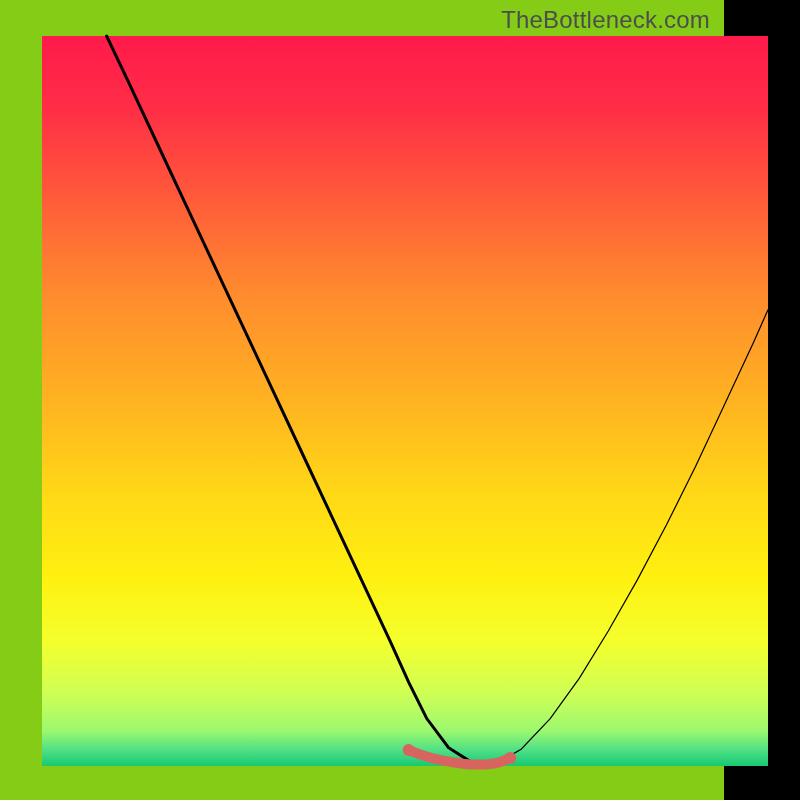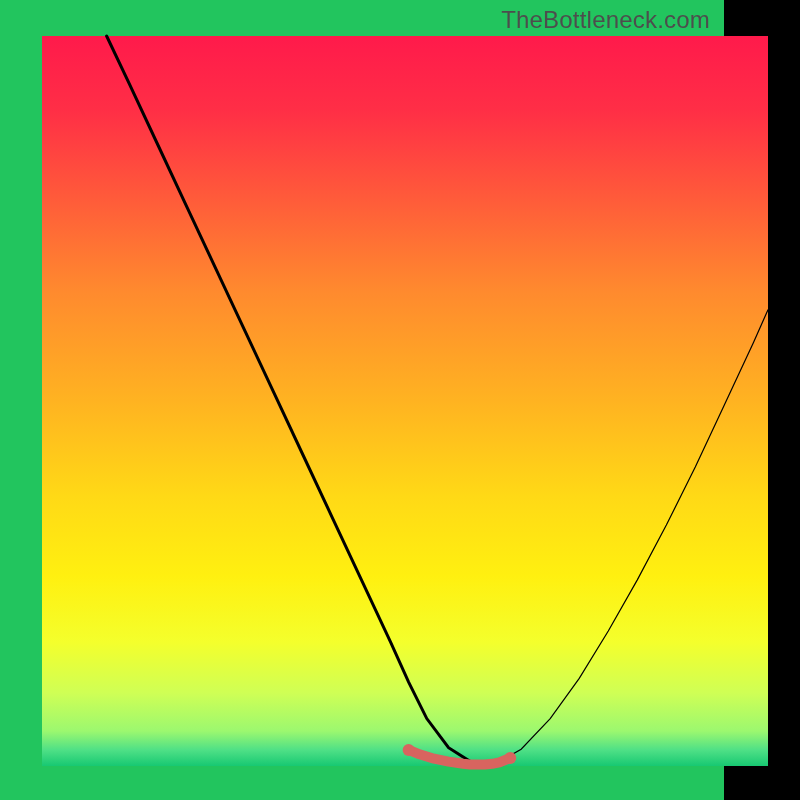--- a/index.html
+++ b/index.html
@@ -8,21 +8,21 @@
     width: 800px;
     height: 800px;
     overflow: hidden;
     background: #000;
     font-family: Arial, Helvetica, sans-serif;
   }
   .frame {
     position: relative;
     width: 724px;
     height: 800px;
-    background: #22c55e;
+    background: #84cc16;
   }
   .watermark {
     position: absolute;
     top: 6px;
     right: 14px;
     font-size: 24px;
     font-weight: 500;
     color: #4d4d4d;
     letter-spacing: 0.2px;
     z-index: 5;

